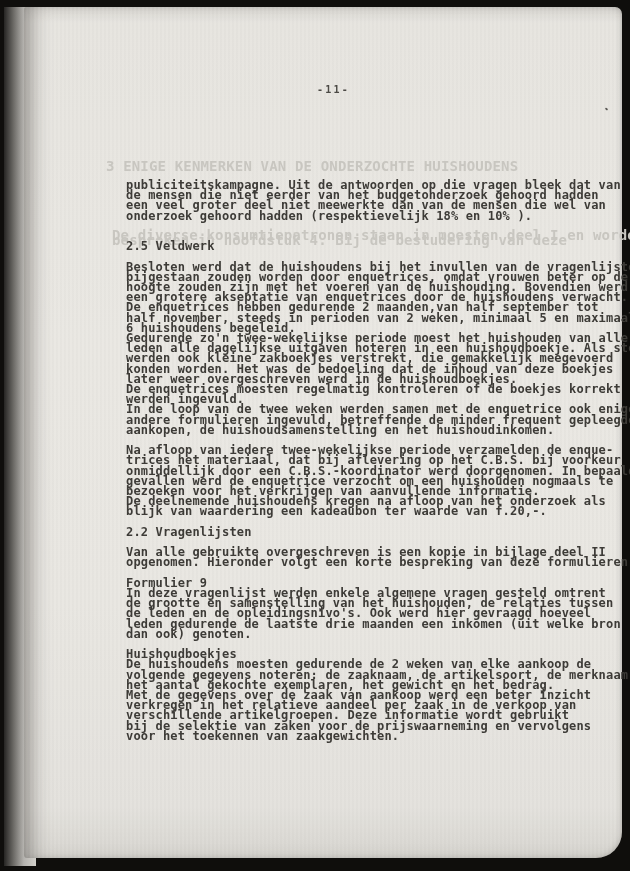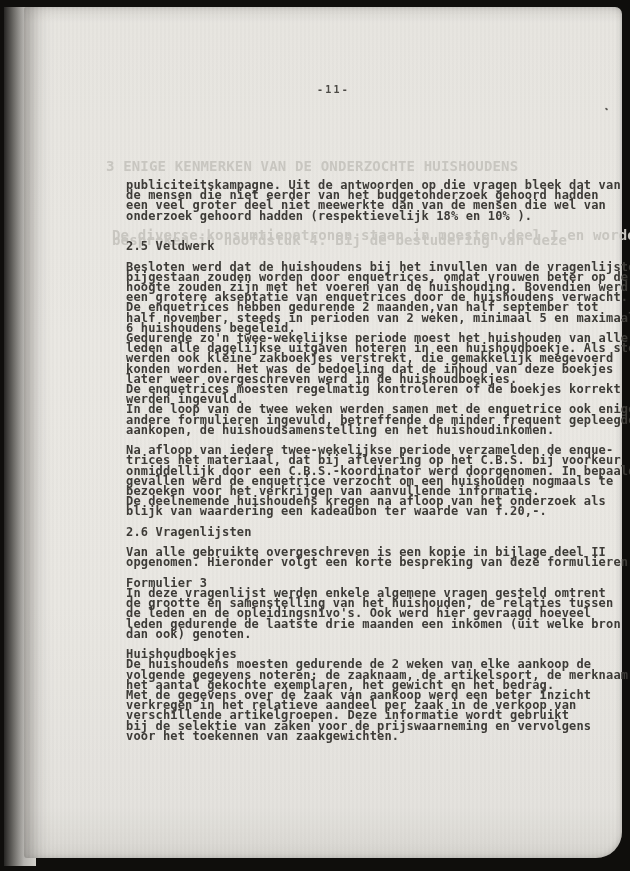--- a/index.html
+++ b/index.html
@@ -135,24 +135,24 @@
 In de loop van de twee weken werden samen met de enquetrice ook enige
 andere formulieren ingevuld, betreffende de minder frequent gepleegde
 aankopen, de huishoudsamenstelling en het huishoudinkomen.</div>
       <div class="block paragraph">Na afloop van iedere twee-wekelijkse periode verzamelden de enque-
 trices het materiaal, dat bij aflevering op het C.B.S. bij voorkeur
 onmiddellijk door een C.B.S.-koordinator werd doorgenomen. In bepaalde
 gevallen werd de enquetrice verzocht om een huishouden nogmaals te
 bezoeken voor het verkrijgen van aanvullende informatie.
 De deelnemende huishoudens kregen na afloop van het onderzoek als
 blijk van waardering een kadeaubon ter waarde van f.20,-.</div>
-      <div class="block heading">2.6 Vragenlijsten</div>
+      <div class="block heading">2.2 Vragenlijsten</div>
       <div class="block paragraph">Van alle gebruikte overgeschreven is een kopie in bijlage deel II
 opgenomen. Hieronder volgt een korte bespreking van deze formulieren.</div>
-      <div class="block paragraph">Formulier 3
+      <div class="block paragraph">Formulier 9
 In deze vragenlijst werden enkele algemene vragen gesteld omtrent
 de grootte en samenstelling van het huishouden, de relaties tussen
 de leden en de opleidingsnivo's. Ook werd hier gevraagd hoeveel
 leden gedurende de laatste drie maanden een inkomen (uit welke bron
 dan ook) genoten.</div>
       <div class="block paragraph">Huishoudboekjes
 De huishoudens moesten gedurende de 2 weken van elke aankoop de
 volgende gegevens noteren: de zaaknaam, de artikelsoort, de merknaam,
 het aantal gekochte exemplaren, het gewicht en het bedrag.
 Met de gegevens over de zaak van aankoop werd een beter inzicht

